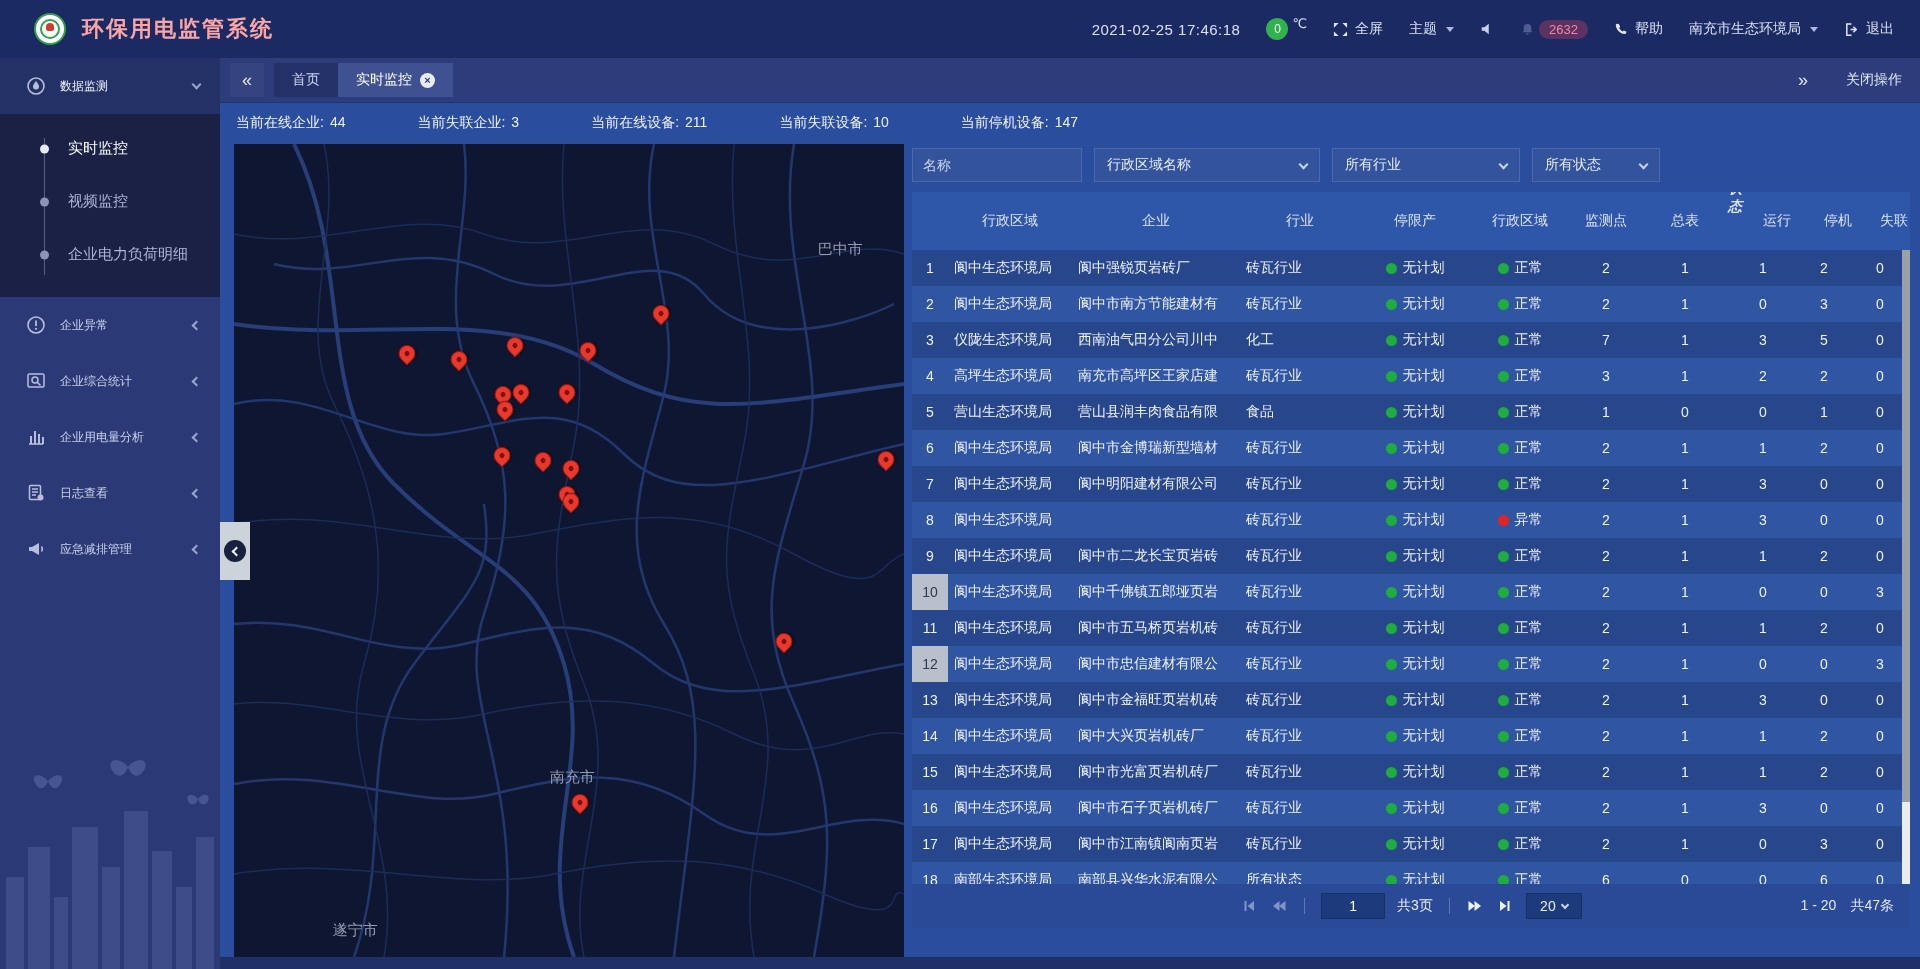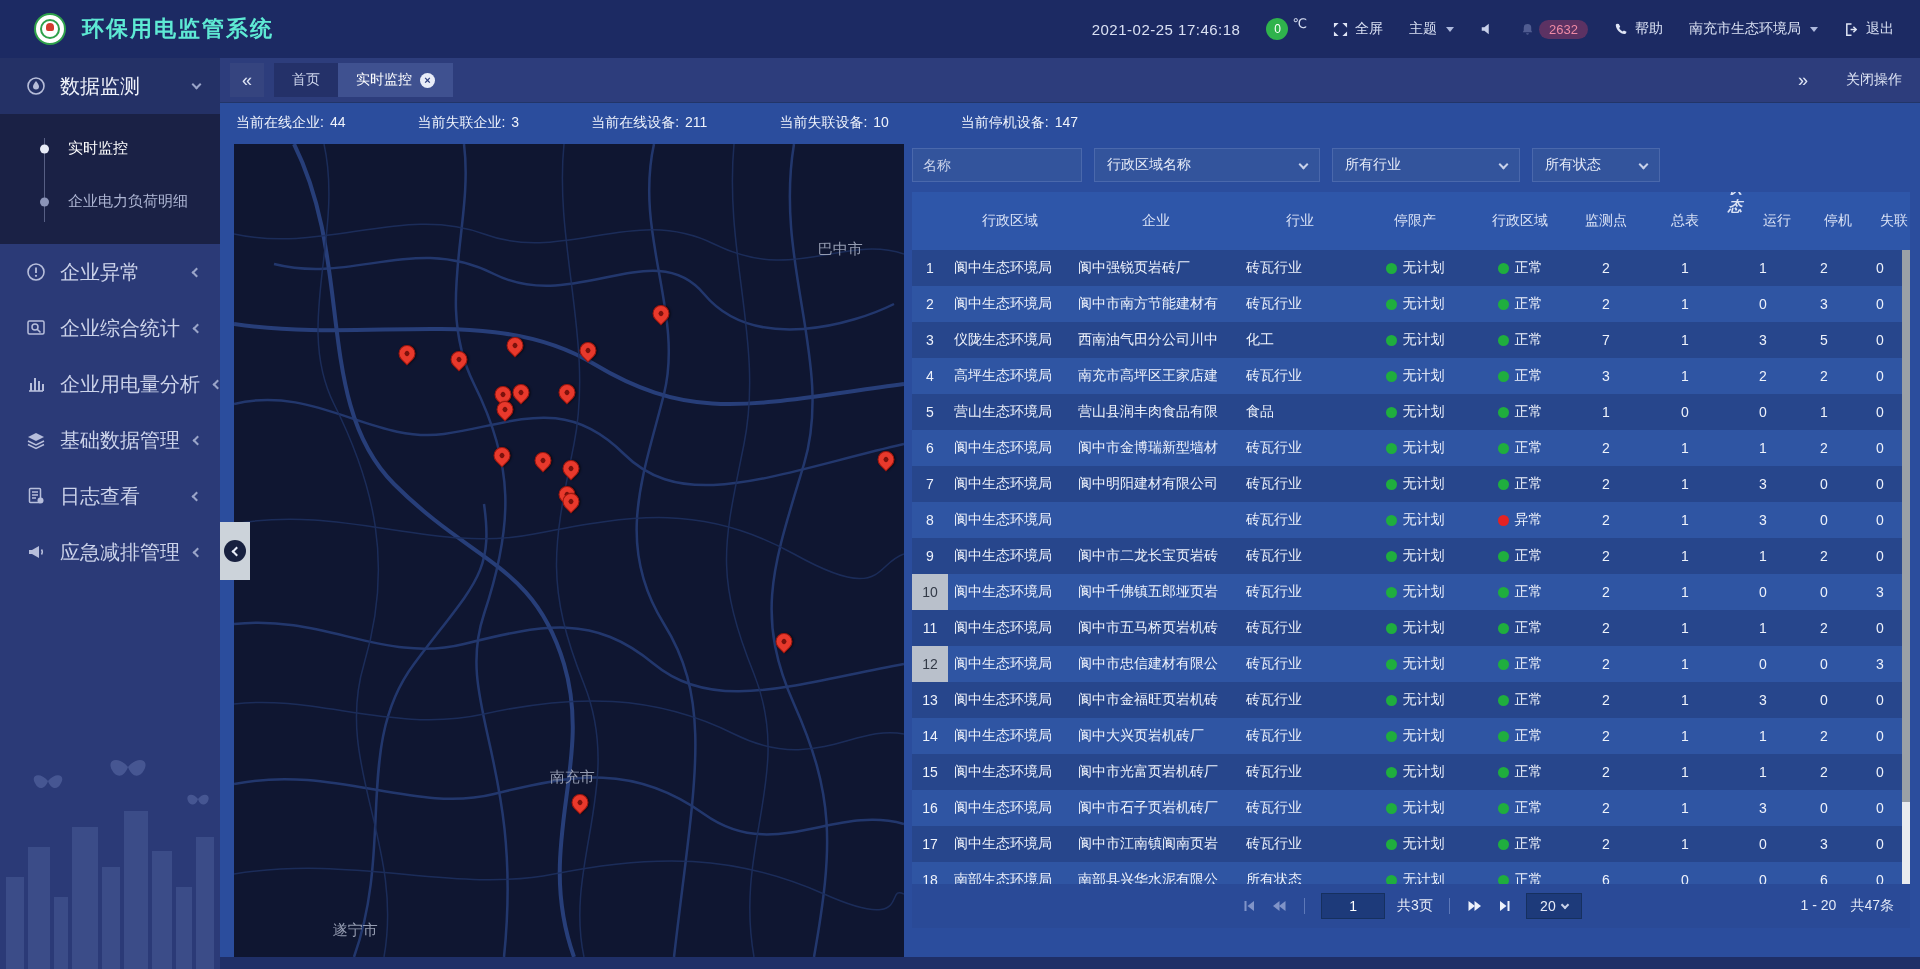--- a/index.html
+++ b/index.html
@@ -5,38 +5,38 @@
   * { margin:0; padding:0; box-sizing:border-box; }
   html,body { width:1920px; height:969px; overflow:hidden; }
   body { font-family:"Liberation Sans","DejaVu Sans",sans-serif; background:#2b4d9d; color:#e8ecf7; }
 
   
   .topbar { height:58px; background:#1c2a63; display:flex; align-items:center; padding:0 26px 0 34px; }
   .brand { display:flex; align-items:center; gap:16px; }
   .logo { width:32px; height:32px; border-radius:50%; background:#fff; border:2px solid #2fa14b; position:relative; }
   .logo::before { content:''; position:absolute; inset:4px; border:2px solid #2fa14b; border-radius:50%; }
   .logo::after { content:''; position:absolute; left:50%; top:8px; width:8px; height:8px; margin-left:-4px; border-radius:50% 50% 2px 2px; background:#d23b2e; }
-  .app-title { font-size:22px; font-weight:bold; letter-spacing:2px; color:#5eead4; }
+  .app-title { font-size:22px; font-weight:bold; letter-spacing:2px; color:#fca5a5; }
   .top-right { margin-left:auto; display:flex; align-items:center; gap:26px; font-size:14px; color:#d9e0f3; }
   .dtime { font-size:15px; letter-spacing:.5px; }
   .temp { display:flex; align-items:flex-start; gap:4px; }
   .temp-badge { width:22px; height:22px; border-radius:50%; background:#2fb34c; color:#fff; font-size:12px; display:flex; align-items:center; justify-content:center; }
   .temp-unit { font-size:13px; margin-top:-2px; }
   .tbtn { display:flex; align-items:center; gap:7px; cursor:pointer; white-space:nowrap; }
   .tbtn svg { display:block; }
   .caret { width:0; height:0; border-left:4px solid transparent; border-right:4px solid transparent; border-top:5px solid #aeb9dd; margin-left:2px; }
   .notif { display:flex; align-items:center; gap:4px; }
   .badge-pill { background:rgba(190,62,101,.40); color:#ef8aa5; border-radius:10px; padding:2px 10px; font-size:13px; }
 
   
   .main { display:flex; height:911px; }
 
   
   .sidebar { width:220px; background:#2b3a77; position:relative; overflow:hidden; flex:none; }
-  .side-group { height:56px; display:flex; align-items:center; gap:14px; padding:0 20px 0 26px; font-size:20px; color:#ccd3ea; cursor:pointer; }
+  .side-group { height:56px; display:flex; align-items:center; gap:14px; padding:0 20px 0 26px; font-size:12px; color:#ccd3ea; cursor:pointer; }
   .side-group.expanded { background:rgba(0,0,0,.14); color:#f0f3fb; }
   .side-group .gicon { width:20px; height:20px; flex:none; opacity:.9; }
   .side-group .glabel { flex:1; white-space:nowrap; }
   .chev { width:7px; height:7px; border-right:2px solid #9aa4c8; border-bottom:2px solid #9aa4c8; flex:none; }
   .chev.down { transform:rotate(45deg); margin-top:-3px; }
   .chev.left { transform:rotate(135deg); }
   .submenu { background:#1a2145; padding:8px 0 16px; position:relative; }
   .submenu::before { content:''; position:absolute; left:44px; top:24px; bottom:22px; width:1px; background:#8b94b8; opacity:.55; }
   .submenu-item { height:53px; display:flex; align-items:center; padding-left:68px; font-size:15px; color:#aeb6d4; position:relative; cursor:pointer; }
   .submenu-item::before { content:''; position:absolute; left:40px; top:50%; transform:translateY(-50%); width:9px; height:9px; border-radius:50%; background:#8b94b8; }
@@ -189,20 +189,23 @@
               <path d="M10 5c2 2.6 3 4.2 3 5.6A3 3 0 0 1 7 10.6C7 9.2 8 7.6 10 5z" fill="#c7cde6"></path>
             </svg></span>
           <span class="glabel">数据监测</span>
           <span class="chev down"></span>
         </div>
         <div class="submenu">
           <div class="submenu-item active">
             <span>实时监控</span>
           </div>
           <div class="submenu-item">
+            <span>视频监控</span>
+          </div>
+          <div class="submenu-item">
             <span>企业电力负荷明细</span>
           </div>
         </div>
         <div class="side-group">
           <span class="gicon"><svg width="20" height="20" viewBox="0 0 20 20">
               <circle cx="10" cy="10" r="8" stroke="#c7cde6" stroke-width="1.6" fill="none"></circle>
               <path d="M10 5.5v5.5" stroke="#c7cde6" stroke-width="1.8"></path>
               <circle cx="10" cy="13.8" r="1.1" fill="#c7cde6"></circle>
             </svg></span>
           <span class="glabel">企业异常</span>
@@ -216,29 +219,20 @@
             </svg></span>
           <span class="glabel">企业综合统计</span>
           <span class="chev left"></span>
         </div>
         <div class="side-group">
           <span class="gicon"><svg width="20" height="20" viewBox="0 0 20 20">
               <path d="M3 17h14" stroke="#c7cde6" stroke-width="1.6"></path>
               <path d="M5 17V9M9 17V4M13 17V7M17 17V10" stroke="#c7cde6" stroke-width="2"></path>
             </svg></span>
           <span class="glabel">企业用电量分析</span>
-          <span class="chev left"></span>
-        </div>
-        <div class="side-group">
-          <span class="gicon"><svg width="20" height="20" viewBox="0 0 20 20">
-              <path d="M10 3l8 4-8 4-8-4z" fill="#c7cde6"></path>
-              <path d="M2 11l8 4 8-4" stroke="#c7cde6" stroke-width="1.5" fill="none"></path>
-              <path d="M2 14.5l8 4 8-4" stroke="#c7cde6" stroke-width="1.5" fill="none"></path>
-            </svg></span>
-          <span class="glabel">基础数据管理</span>
           <span class="chev left"></span>
         </div>
         <div class="side-group">
           <span class="gicon"><svg width="20" height="20" viewBox="0 0 20 20">
               <rect x="3.5" y="2.5" width="11" height="14" rx="1" stroke="#c7cde6" stroke-width="1.5" fill="none"></rect>
               <path d="M6 6h6M6 9h6M6 12h4" stroke="#c7cde6" stroke-width="1.3"></path>
               <circle cx="14.5" cy="14.5" r="3" fill="#c7cde6"></circle>
             </svg></span>
           <span class="glabel">日志查看</span>
           <span class="chev left"></span>

